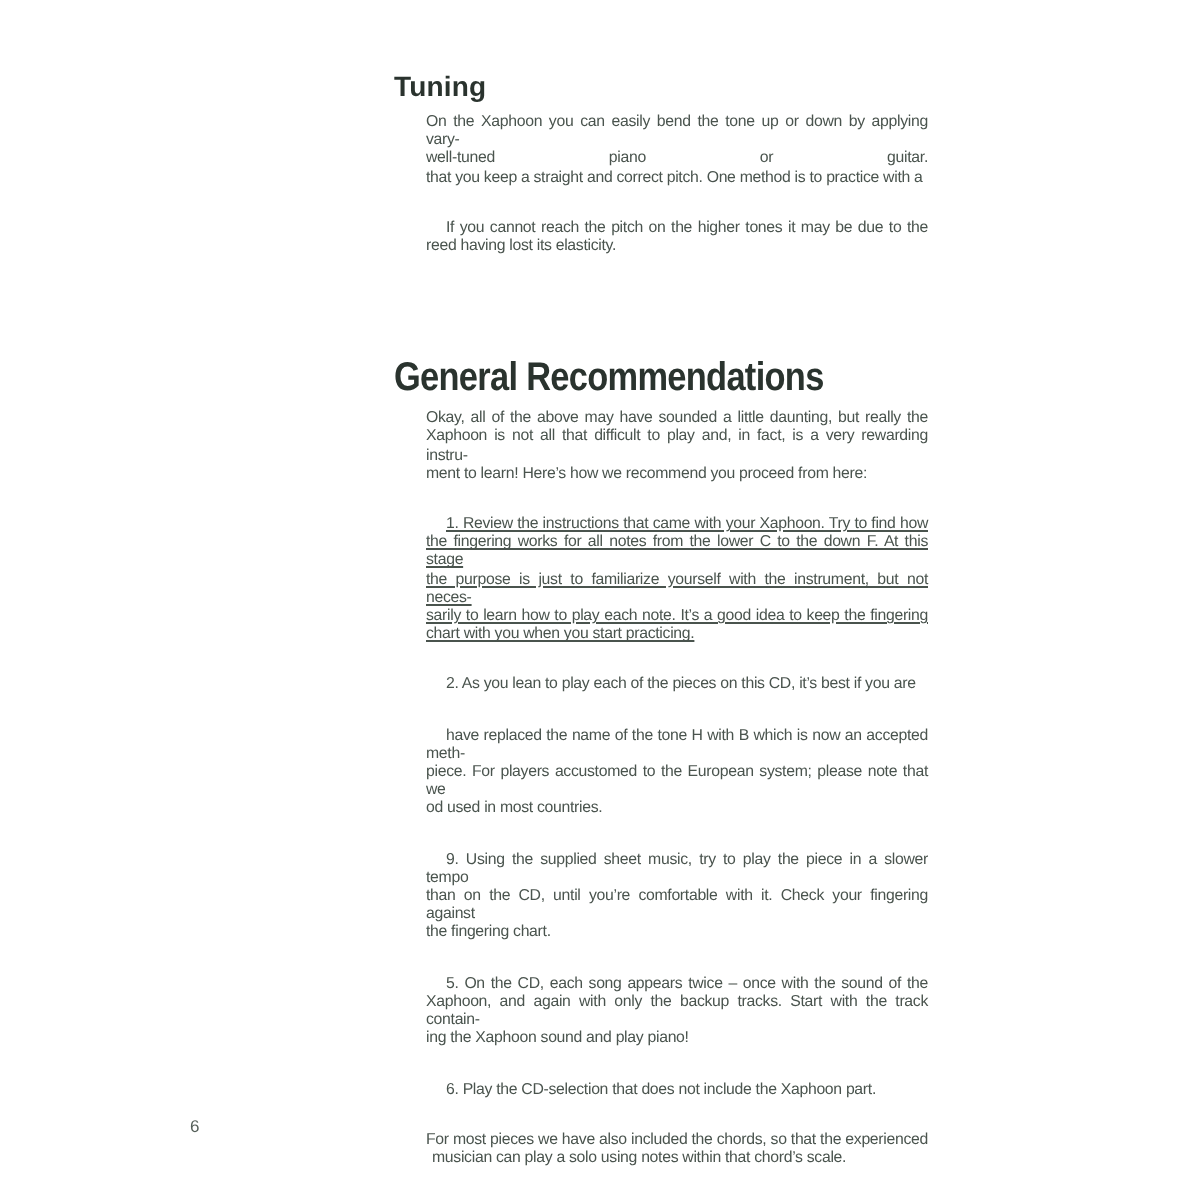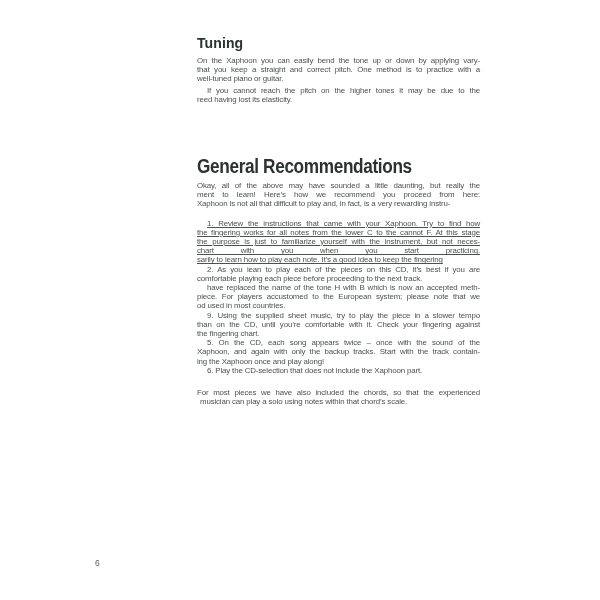--- a/index.html
+++ b/index.html
@@ -36,21 +36,21 @@
     font-size: 20px;
     line-height: 22px;
     font-weight: 700;
     color: #2a332e;
     letter-spacing: -0.4px;
     transform: scaleX(0.86);
     transform-origin: 0 50%;
     white-space: nowrap;
   }
   .para {
-    margin: 0;
+    margin: 16px;
     color: #4a544e;
     font-size: 7.9px;
     line-height: 9.2px;
     letter-spacing: -0.15px;
   }
   .para .tline {
     text-align: justify;
     text-align-last: justify;
   }
   .para .tline:last-child {
@@ -79,63 +79,62 @@
 </head>
 <body>
 
 <div class="sheet">
   <div class="column">
 
     <h2 class="h-small">Tuning</h2>
 
     <div class="para mt6">
         <div class="tline">On the Xaphoon you can easily bend the tone up or down by applying vary-</div>
+        <div class="tline">well-tuned piano or guitar.</div>
         <div class="tline">that you keep a straight and correct pitch.  One method is to practice with a</div>
-        <div class="tline">well-tuned piano or guitar.</div>
       </div>
 
     <div class="para indent mt2">
         <div class="tline">If you cannot reach the pitch on the higher tones it may be due to the</div>
         <div class="tline">reed having lost its elasticity.</div>
       </div>
 
     <h1 class="h-large">General Recommendations</h1>
 
     <div class="para mt4">
         <div class="tline">Okay, all of the above may have sounded a little daunting, but really the</div>
+        <div class="tline">Xaphoon is not all that difficult to play and, in fact, is a very rewarding instru-</div>
         <div class="tline">ment to learn!  Here’s how we recommend you proceed from here:</div>
-        <div class="tline">Xaphoon is not all that difficult to play and, in fact, is a very rewarding instru-</div>
       </div>
 
     <div>
       <div class="para indent mt10">
           <div class="tline">1. Review the instructions that came with your Xaphoon. Try to find how</div>
-          <div class="tline">the fingering works for all notes from the lower C to the cannot F. At this stage</div>
+          <div class="tline">the fingering works for all notes from the lower C to the down F. At this stage</div>
           <div class="tline">the purpose is just to familiarize yourself with the instrument, but not neces-</div>
+          <div class="tline">sarily to learn how to play each note. It’s a good idea to keep the fingering</div>
           <div class="tline">chart with you when you start practicing.</div>
-          <div class="tline">sarily to learn how to play each note. It’s a good idea to keep the fingering</div>
         </div>
       <div class="para indent">
           <div class="tline">2. As you lean to play each of the pieces on this CD, it’s best if you are</div>
-          <div class="tline">comfortable playing each piece before proceeding to the next track.</div>
         </div>
       <div class="para indent">
           <div class="tline">have replaced the name of the tone H with B which is now an accepted meth-</div>
           <div class="tline">piece.  For players accustomed to the European system; please note that we</div>
           <div class="tline">od used in most countries.</div>
         </div>
       <div class="para indent">
           <div class="tline">9. Using the supplied sheet music, try to play the piece in a slower tempo</div>
           <div class="tline">than on the CD, until you’re comfortable with it. Check your fingering against</div>
           <div class="tline">the fingering chart.</div>
         </div>
       <div class="para indent">
           <div class="tline">5. On the CD, each song appears twice – once with the sound of the</div>
           <div class="tline">Xaphoon, and again with only the backup tracks.  Start with the track contain-</div>
-          <div class="tline">ing the Xaphoon once and play along!</div>
+          <div class="tline">ing the Xaphoon sound and play piano!</div>
         </div>
       <div class="para indent">
           <div class="tline">6. Play the CD-selection that does not include the Xaphoon part.</div>
         </div>
     </div>
 
     <div class="para closing mt13">
         <div class="tline">For most pieces we have also included the chords, so that the experienced</div>
         <div class="tline">musician can play a solo using notes within that chord’s scale.</div>
       </div>

